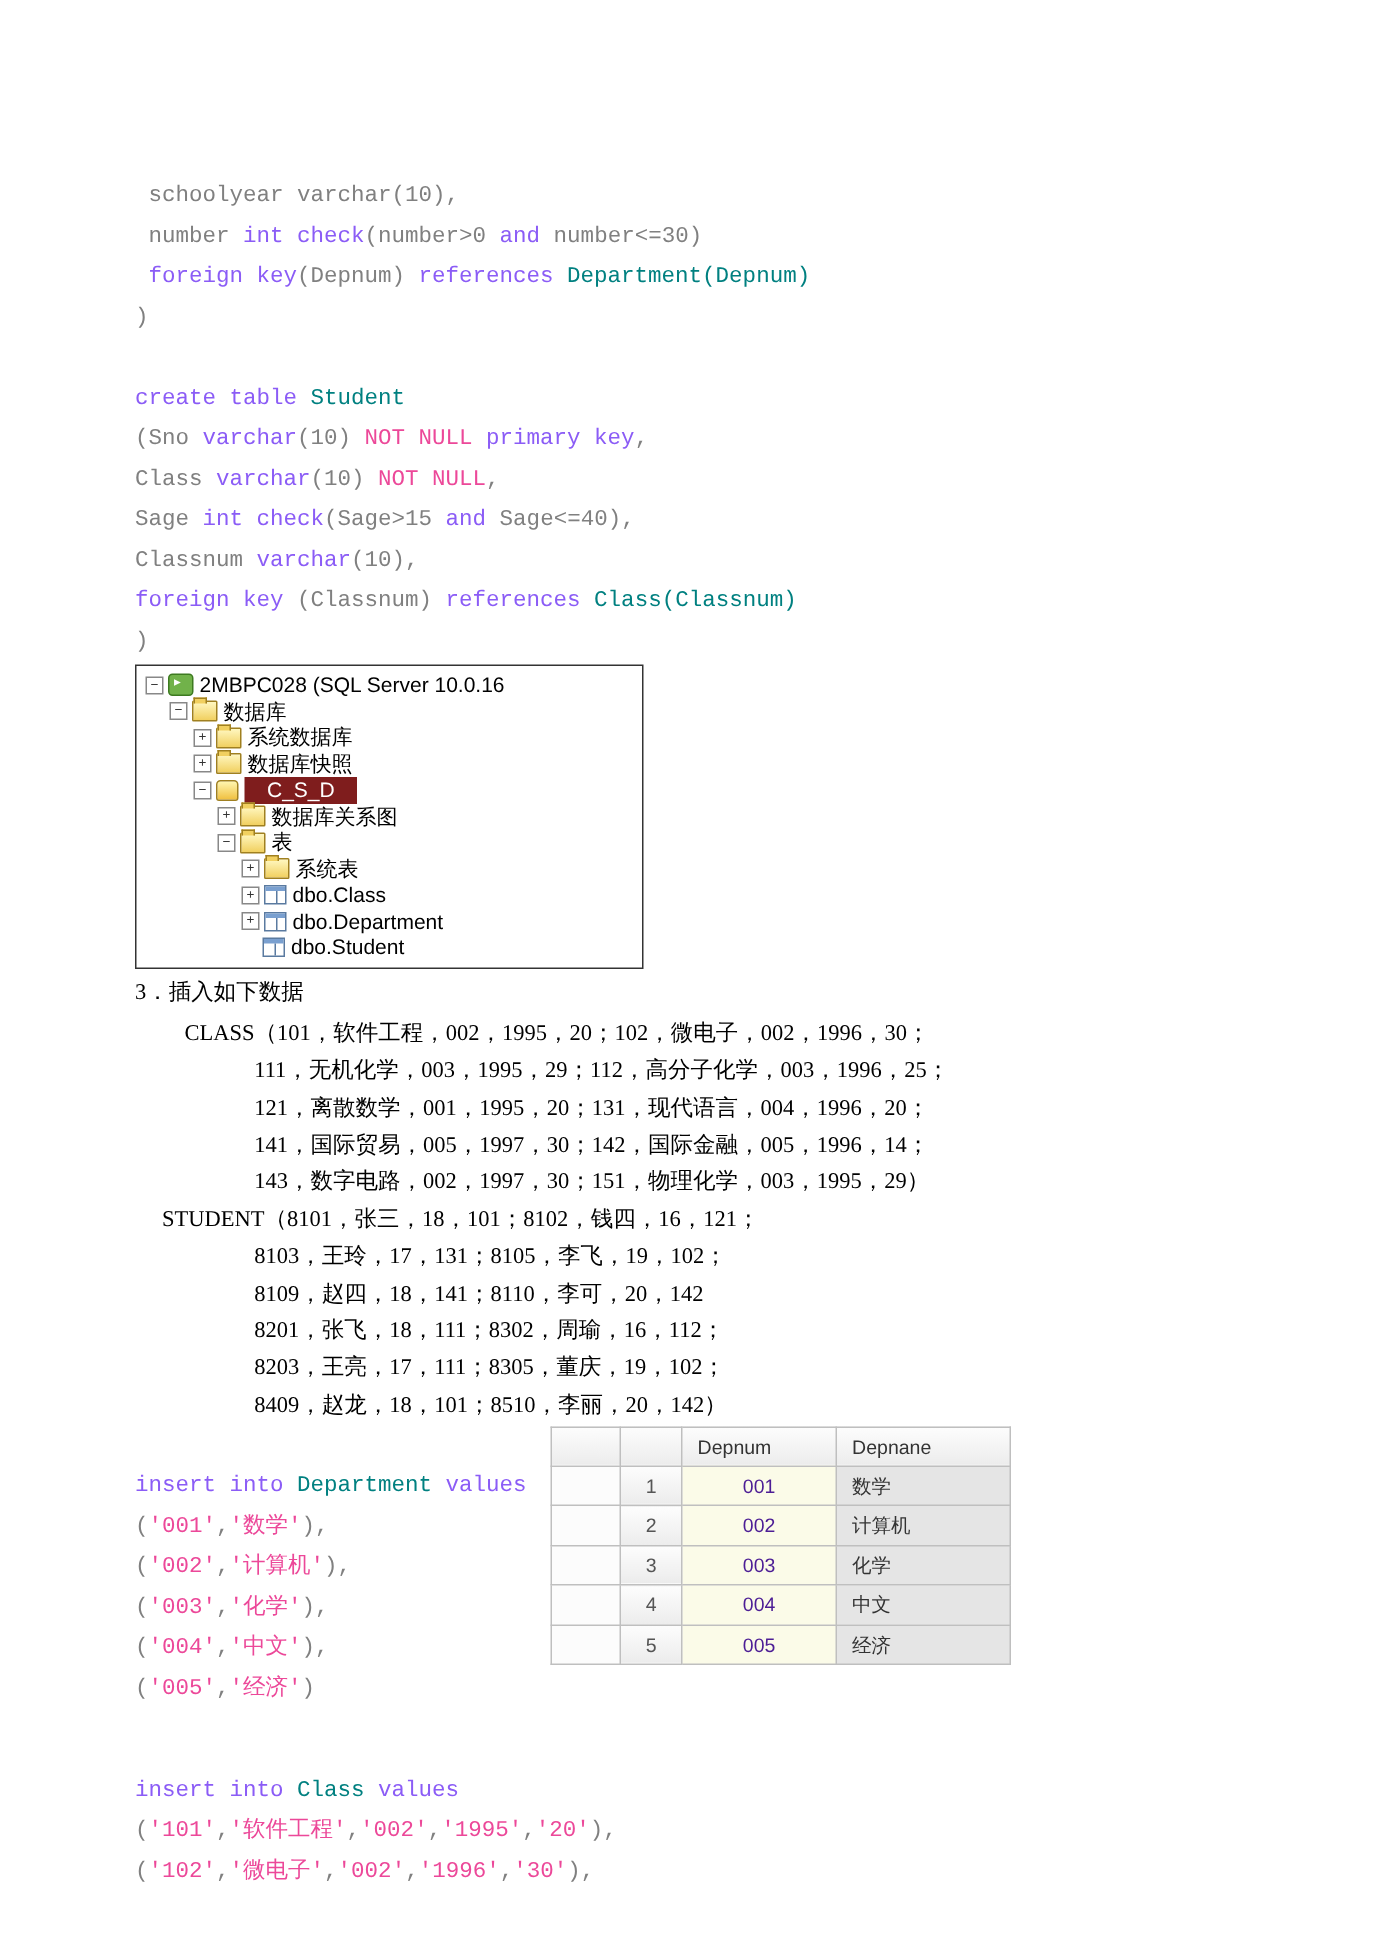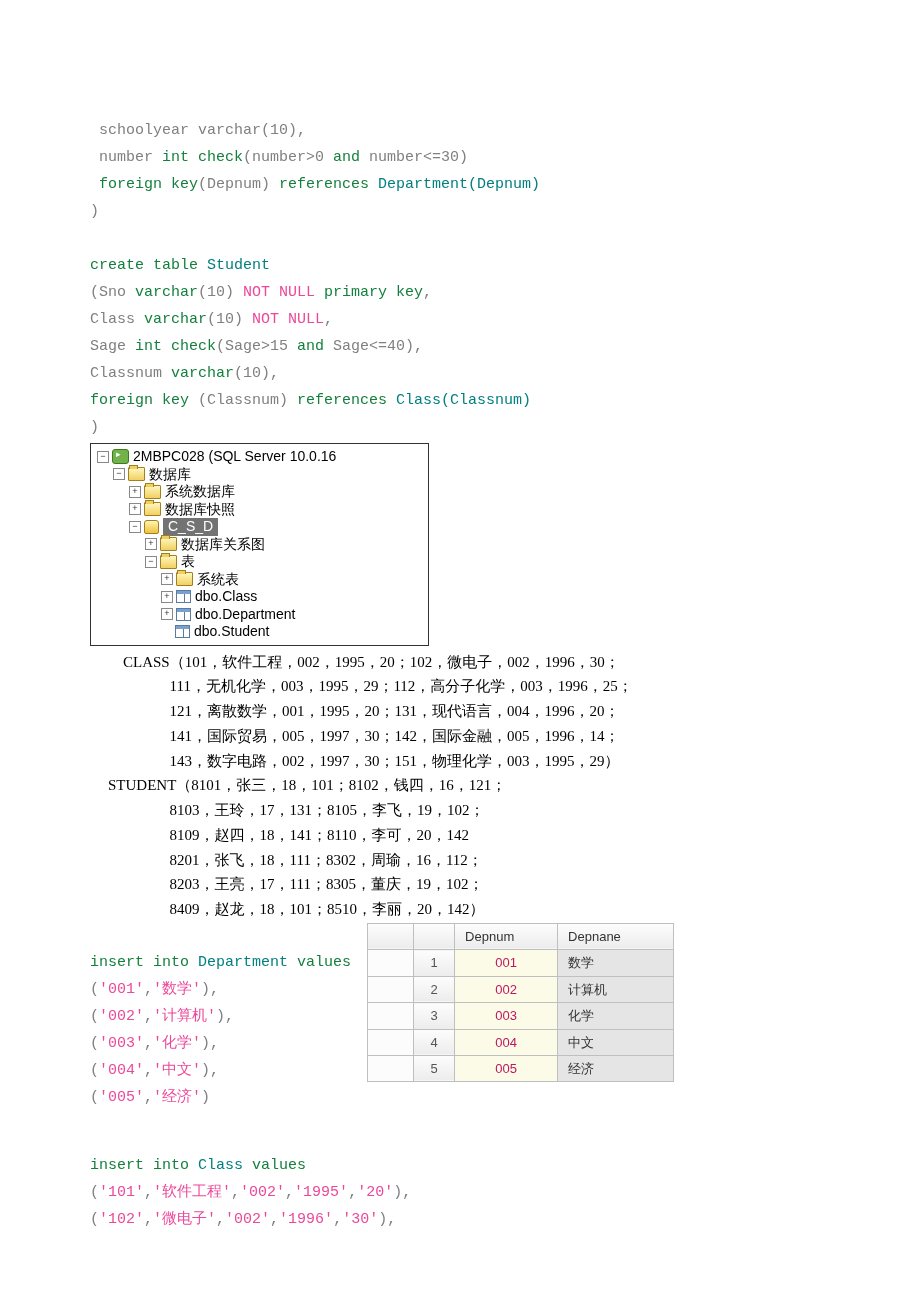--- a/index.html
+++ b/index.html
@@ -13,21 +13,21 @@
     width: 920px;
     box-sizing: border-box;
   }
   .code {
     font-family: "Courier New", monospace;
     font-size: 15px;
     line-height: 1.8;
     white-space: pre;
     color: #808080;
   }
-  .kw { color: #15803d; }
+  .kw { color: #8b5cf6; }
   .id { color: #008080; }
   .op { color: #ec4899; }
   .str { color: #ec4899; }
   .paren { color: #808080; }
   .tree-box {
     width: 325px;
     border: 1px solid #333;
     background: #fff;
     margin: 2px 0 4px 0;
     padding: 4px 6px;
@@ -107,23 +107,23 @@
     position: relative;
   }
   .dbroot::after {
     content: "▸";
     position: absolute;
     color: #fff;
     font-size: 9px;
     left: 3px; top: -1px;
   }
   .hl {
-    background: #737373;
+    background: #7f1d1d;
     color: #fff;
-    padding: 0 5px;
+    padding: 0 15px;
   }
   .ind { display: inline-block; }
   .sect {
     font-family: "SimSun", "宋体", serif;
     font-size: 15px;
     line-height: 1.65;
     margin-top: 2px;
   }
   .sect-title { margin: 0 0 3px 0; }
   .sect-line { margin-left: 2.2em; }
@@ -151,21 +151,21 @@
     font-weight: normal;
     color: #333;
   }
   .dep-table td.row-num {
     text-align: center;
     background: linear-gradient(#fdfdfd, #ececec);
     width: 20px;
     color: #555;
   }
   .dep-table td.depnum {
-    color: #be185d;
+    color: #4c1d95;
     text-align: center;
     background: #fbfbe8;
     font-family: Tahoma, sans-serif;
     width: 82px;
   }
   .dep-table td.depname {
     background: #e5e5e5;
     width: 95px;
   }
   .dep-table thead th:first-child { width: 25px; }
@@ -257,20 +257,21 @@
     </div>
   <div class="tree-row">
       <span class="ind" style="width:64px"></span>
       <span class="ind" style="width:14px"></span>
       <span class="tbl"></span>
       <span>dbo.Student</span>
     </div>
 </div>
 
 <div class="sect">
+  <div class="sect-title">3．插入如下数据</div>
   <div class="sect-line">CLASS（101，软件工程，002，1995，20；102，微电子，002，1996，30；</div>
   <div class="sect-line2">111，无机化学，003，1995，29；112，高分子化学，003，1996，25；</div>
   <div class="sect-line2">121，离散数学，001，1995，20；131，现代语言，004，1996，20；</div>
   <div class="sect-line2">141，国际贸易，005，1997，30；142，国际金融，005，1996，14；</div>
   <div class="sect-line2">143，数字电路，002，1997，30；151，物理化学，003，1995，29）</div>
   <div style="margin-left:1.2em">STUDENT（8101，张三，18，101；8102，钱四，16，121；</div>
   <div class="sect-line2">8103，王玲，17，131；8105，李飞，19，102；</div>
   <div class="sect-line2">8109，赵四，18，141；8110，李可，20，142</div>
   <div class="sect-line2">8201，张飞，18，111；8302，周瑜，16，112；</div>
   <div class="sect-line2">8203，王亮，17，111；8305，董庆，19，102；</div>

